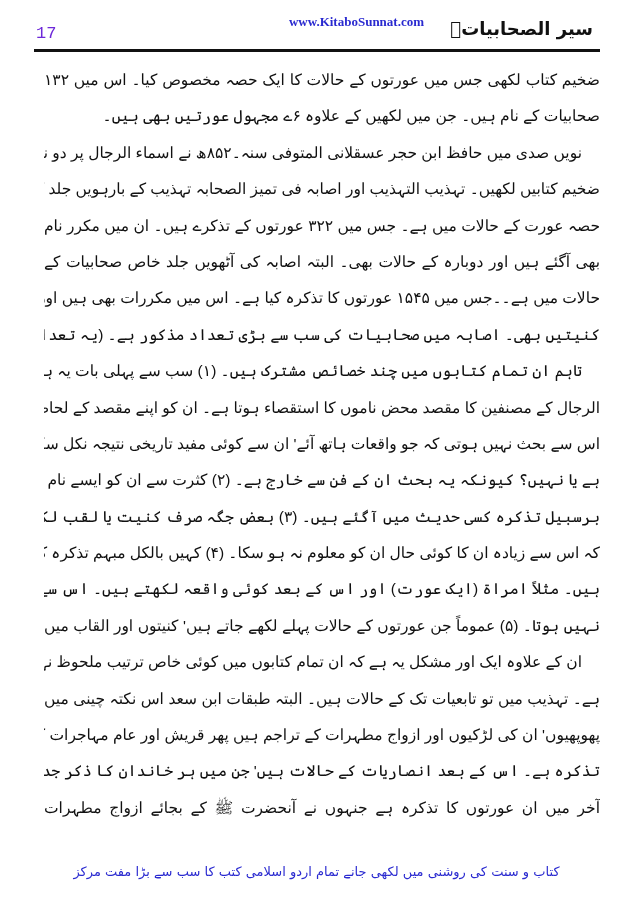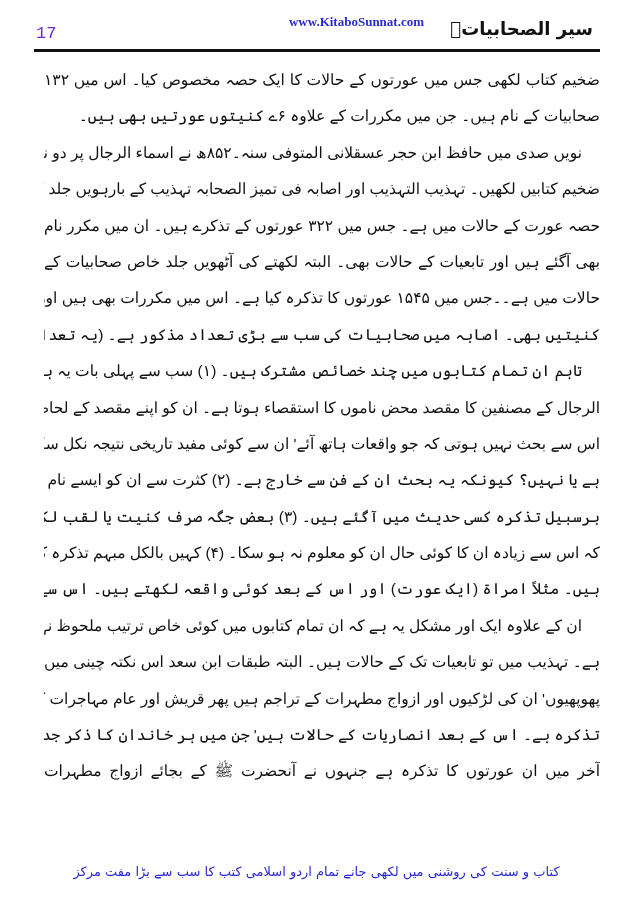--- a/index.html
+++ b/index.html
@@ -103,34 +103,35 @@
 <body>
 
 <div class="page">
   <div class="site-url">www.KitaboSunnat.com</div>
   <div class="page-number">17</div>
   <div class="running-title">سیر الصحابیاتؓ</div>
   <div class="header-rule"></div>
 
   <div class="body-text" id="body-text">
       <div class="line">ضخیم کتاب لکھی جس میں عورتوں کے حالات کا ایک حصہ مخصوص کیا۔ اس میں ۱۳۲</div>
-      <div class="line short">صحابیات کے نام ہیں۔ جن میں مکررات کے علاوہ ۶ے کنیتوں عورتیں بھی ہیں۔</div>
+      <div class="line short">صحابیات کے نام ہیں۔ جن میں لکھیں کے علاوہ ۶ے مجہول عورتیں بھی ہیں۔</div>
       <div class="line indent">نویں صدی میں حافظ ابن حجر عسقلانی المتوفی سنہ۔۸۵۲ھ نے اسماء الرجال پر دو نہایت</div>
       <div class="line">ضخیم کتابیں لکھیں۔ تہذیب التہذیب اور اصابہ فی تمیز الصحابہ تہذیب کے بارہویں جلد کا ایک</div>
       <div class="line">حصہ عورت کے حالات میں ہے۔ جس میں ۳۲۲ عورتوں کے تذکرے ہیں۔ ان میں مکرر نام</div>
-      <div class="line">بھی آگئے ہیں اور تابعیات کے حالات بھی۔ البتہ لکھتے کی آٹھویں جلد خاص صحابیات کے</div>
+      <div class="line">بھی آگئے ہیں اور دوبارہ کے حالات بھی۔ البتہ اصابہ کی آٹھویں جلد خاص صحابیات کے</div>
       <div class="line">حالات میں ہے۔۔جس میں ۱۵۴۵ عورتوں کا تذکرہ کیا ہے۔ اس میں مکررات بھی ہیں اور</div>
       <div class="line short">کنیتیں بھی۔ اصابہ میں صحابیات کی سب سے بڑی تعداد مذکور ہے۔ (یہ تعداد تخمینی ہے)</div>
       <div class="line indent">تاہم ان تمام کتابوں میں چند خصائص مشترک ہیں۔ (۱) سب سے پہلی بات یہ ہے کہ اسماء</div>
       <div class="line">الرجال کے مصنفین کا مقصد محض ناموں کا استقصاء ہوتا ہے۔ ان کو اپنے مقصد کے لحاظ سے</div>
       <div class="line">اس سے بحث نہیں ہوتی کہ جو واقعات ہاتھ آئے' ان سے کوئی مفید تاریخی نتیجہ نکل سکتا</div>
       <div class="line">ہے یا نہیں؟ کیونکہ یہ بحث ان کے فن سے خارج ہے۔ (۲) کثرت سے ان کو ایسے نام لکھنے</div>
       <div class="line">برسبیل تذکرہ کسی حدیث میں آگئے ہیں۔ (۳) بعض جگہ صرف کنیت یا لقب لکھ دیتے ہیں</div>
       <div class="line">کہ اس سے زیادہ ان کا کوئی حال ان کو معلوم نہ ہو سکا۔ (۴) کہیں بالکل مبہم تذکرہ کرتے</div>
       <div class="line">ہیں۔ مثلاً امراۃ (ایک عورت) اور اس کے بعد کوئی واقعہ لکھتے ہیں۔ اس سے زیادہ کا علم ہی</div>
+      <div class="line">نہیں ہوتا۔ (۵) عموماً جن عورتوں کے حالات پہلے لکھے جاتے ہیں' کنیتوں اور القاب میں</div>
       <div class="line indent">ان کے علاوہ ایک اور مشکل یہ ہے کہ ان تمام کتابوں میں کوئی خاص ترتیب ملحوظ نہیں</div>
       <div class="line">ہے۔ تہذیب میں تو تابعیات تک کے حالات ہیں۔ البتہ طبقات ابن سعد اس نکتہ چینی میں</div>
       <div class="line">پھوپھیوں' ان کی لڑکیوں اور ازواج مطہرات کے تراجم ہیں پھر قریش اور عام مہاجرات کا</div>
       <div class="line">تذکرہ ہے۔ اس کے بعد انصاریات کے حالات ہیں' جن میں ہر خاندان کا ذکر جدا جدا ہے۔</div>
       <div class="line">آخر میں ان عورتوں کا تذکرہ ہے جنہوں نے آنحضرت ﷺ کے بجائے ازواج مطہرات</div>
     </div>
 
   <div class="footer-tagline">کتاب و سنت کی روشنی میں لکھی جانے تمام اردو اسلامی کتب کا سب سے بڑا مفت مرکز</div>
 </div>
 

